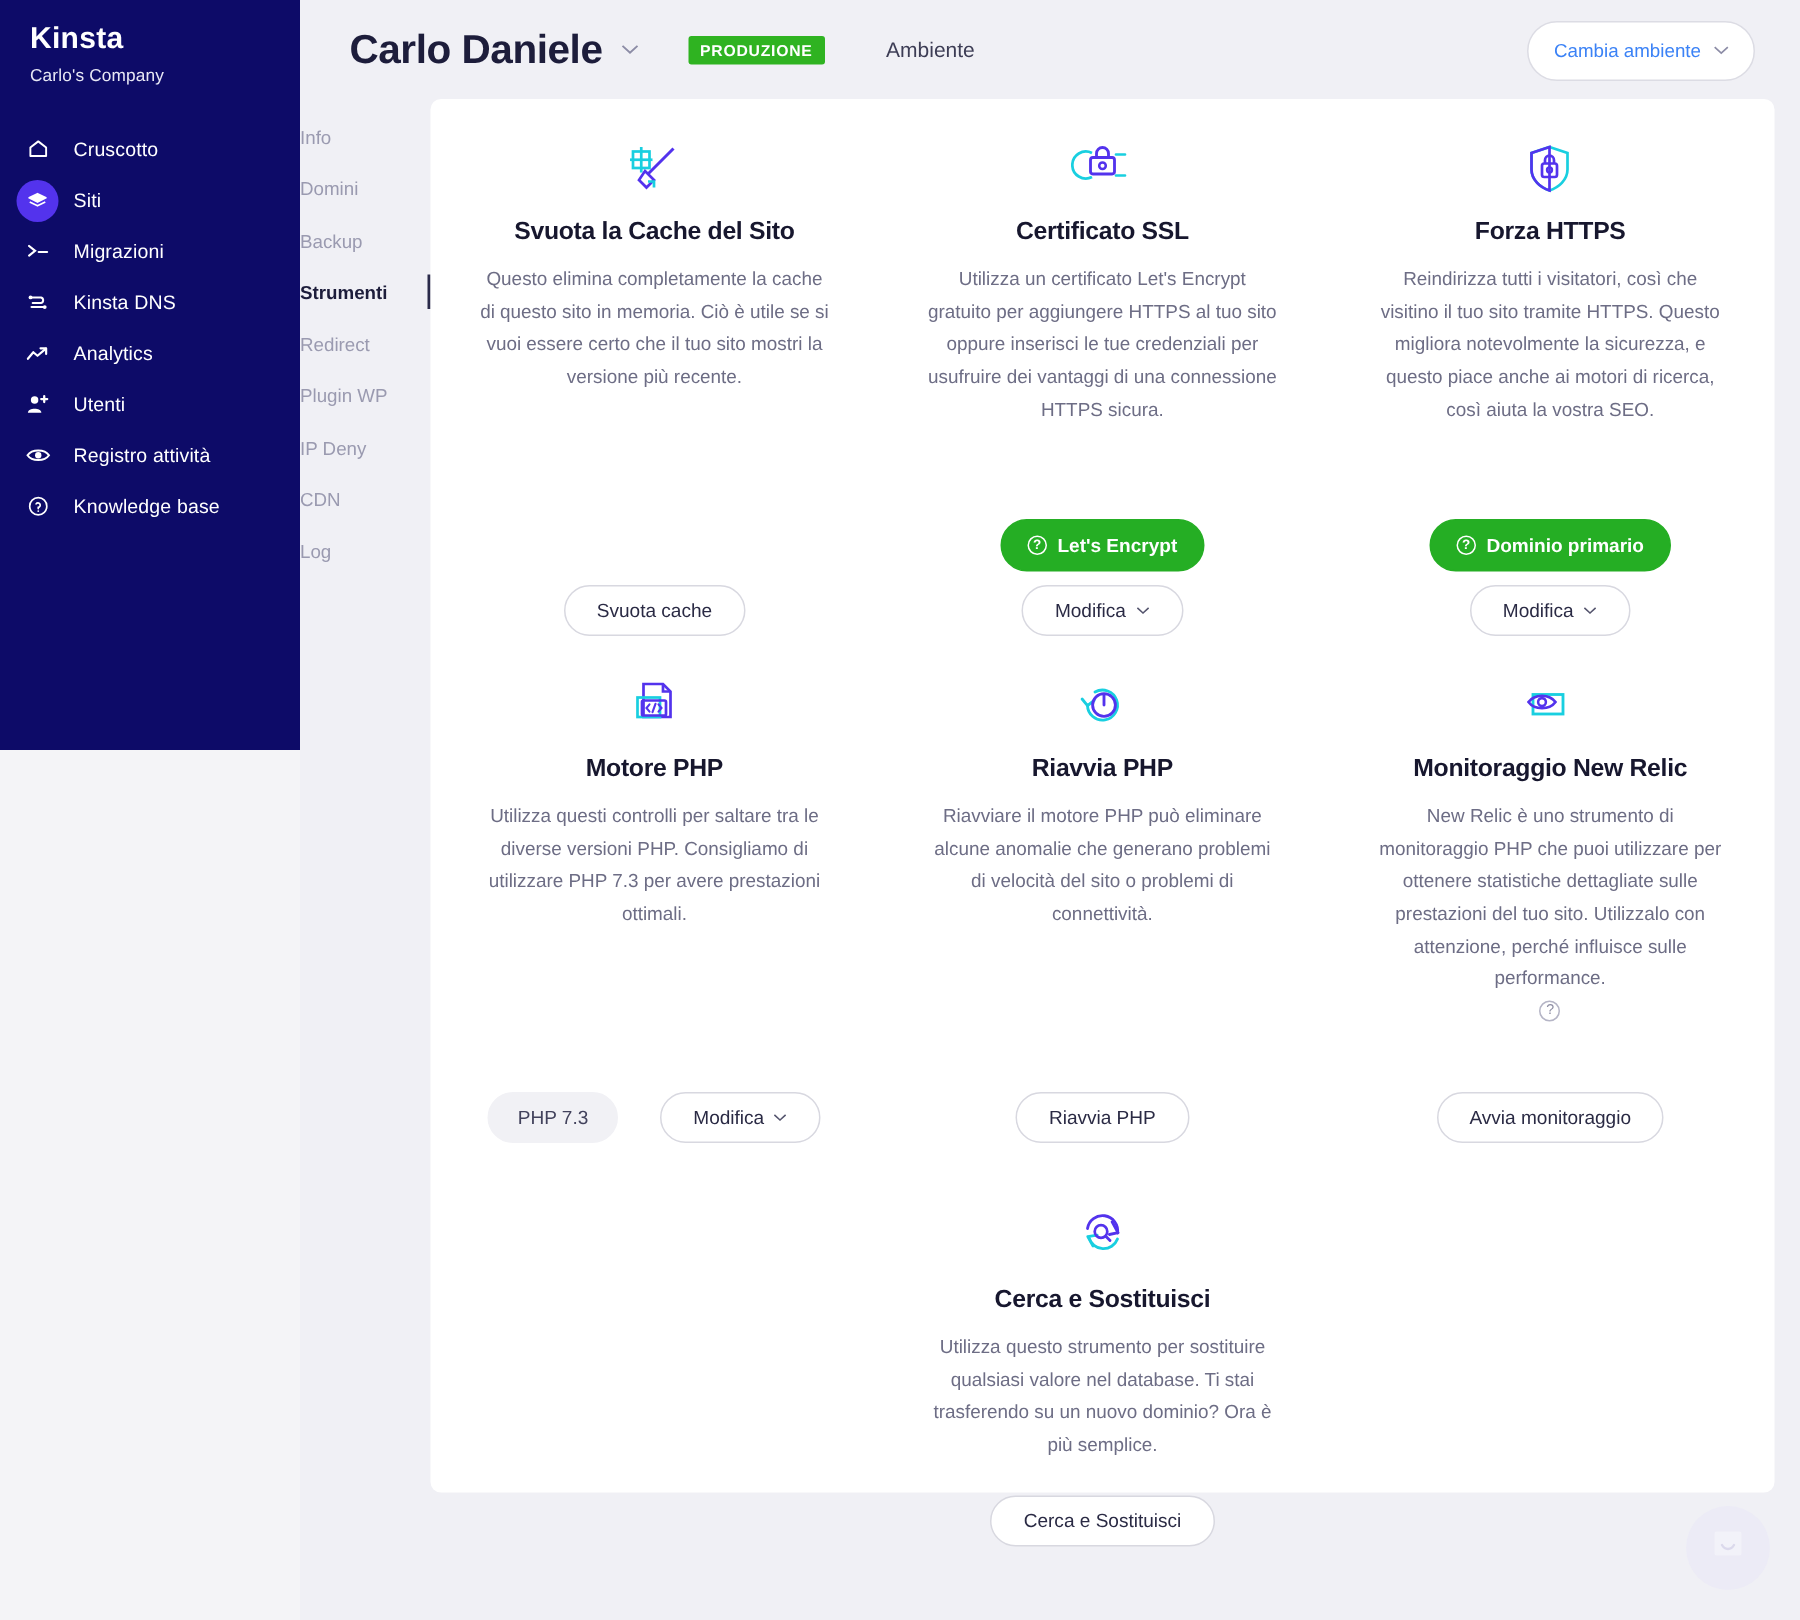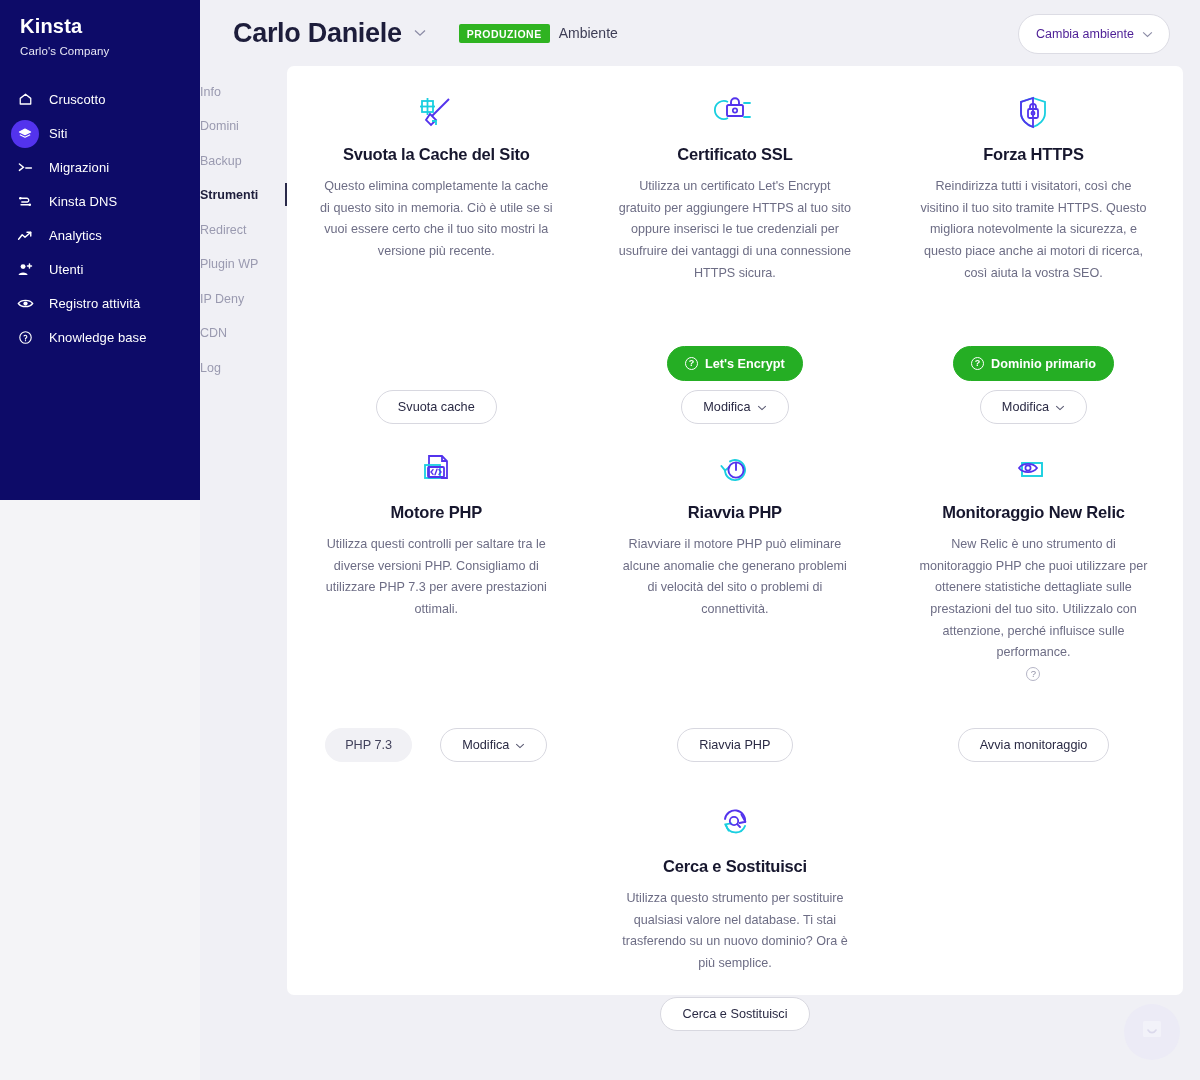--- a/index.html
+++ b/index.html
@@ -78,35 +78,35 @@
     padding: 0 30px 0 33px;
   }
   .site-title {
     font-size: 27px; font-weight: 700; color: #1d1d3b;
     letter-spacing: -.3px;
   }
   .title-caret {
     margin-left: 12px; color: #8c8ca6; font-size: 12px;
     display: inline-flex; align-items: center; cursor: pointer;
   }
-  .env-group { display: flex; align-items: center; margin-left: 33px; }
+  .env-group { display: flex; align-items: center; margin-left: 33px; gap: 32px; }
   .env-badge {
     background: #2fb321; color: #fff;
     font-size: 10.5px; font-weight: 700; letter-spacing: .5px;
     padding: 4px 8px 3px; border-radius: 2px;
   }
   .env-label { margin-left: 9px; font-size: 14px; color: #3d3d55; }
   .env-switch {
     position: absolute; right: 30px; top: 14px;
     width: 152px; height: 40px;
     background: #fff; border: 1px solid #dcdce4;
     border-radius: 20px;
     display: flex; align-items: center; justify-content: space-between;
     padding: 0 16px 0 17px;
-    font-size: 12.5px; color: #4c1d95;
+    font-size: 12.5px; color: #3b82f6;
     cursor: pointer;
   }
   .env-switch .chev { color: #8c8ca6; font-size: 11px; }
 
   
   .subnav {
     position: absolute; left: 0; top: 78px;
     width: 87px;
     text-align: left;
     padding-right: 18px;

